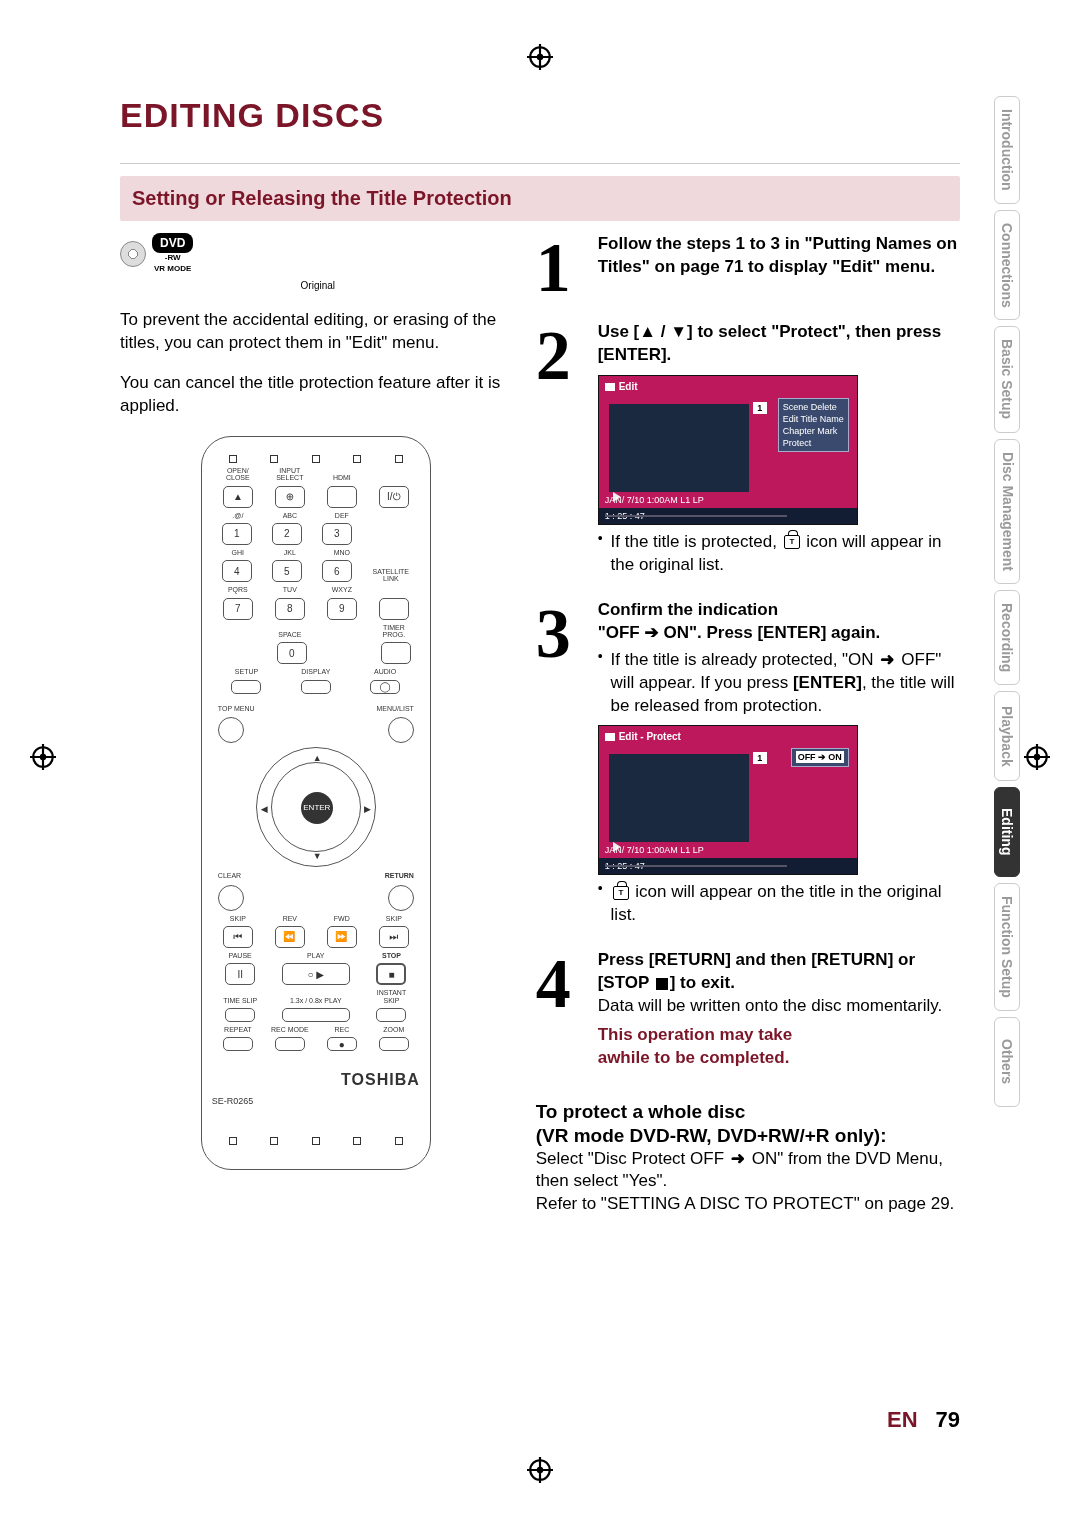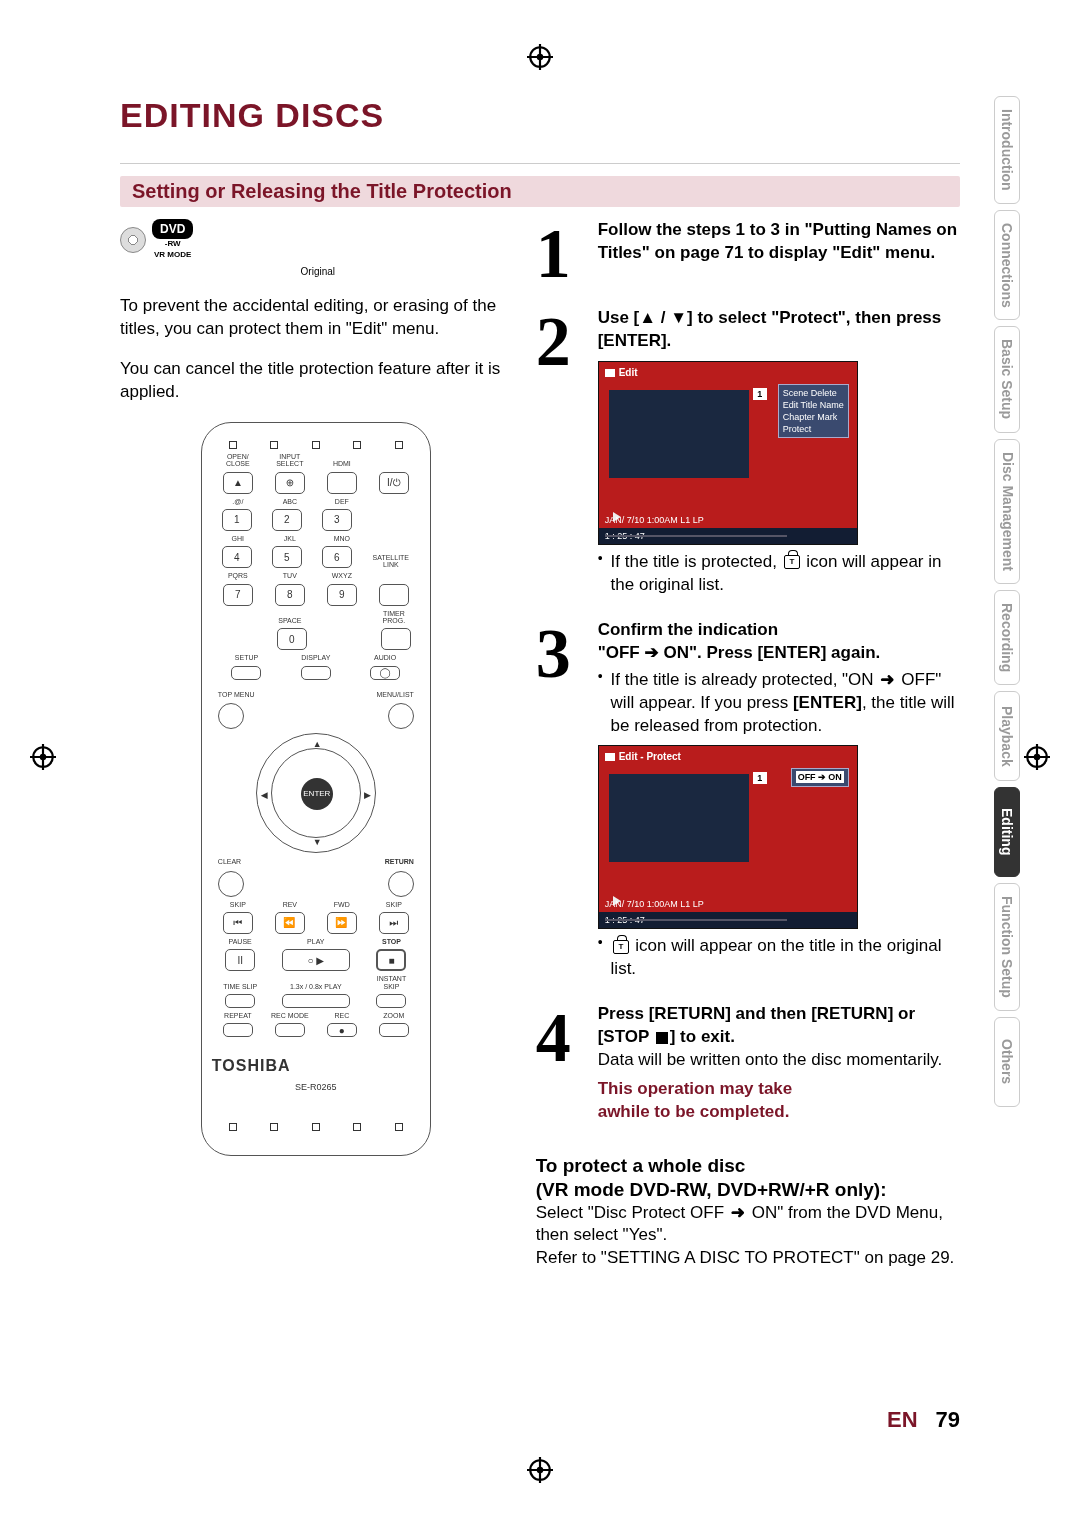--- a/index.html
+++ b/index.html
@@ -68,21 +68,21 @@
     color: var(--accent);
     font-weight:800;
     letter-spacing:1px;
     font-size:34px;
     margin:0 0 28px 0;
   }
   .section-bar {
     background:#efd9dd;
     color: var(--accent);
     font-weight:700;
-    padding:4px 12px;
+    padding:11px 12px;
     border-radius:2px;
     margin-bottom:12px;
     font-size:20px;
   }
   .two-col { display:flex; gap:24px; }
   .left { width:48%; font-size:17px; line-height:1.35; }
   .right{ width:52%; font-size:17px; line-height:1.35; }
 
   .dvd-badge {
     display:inline-block; background:#000; color:#fff; border-radius:8px;
@@ -112,37 +112,37 @@
     position:relative; width:120px; height:120px; border:1px solid #555; border-radius:50%; margin:4px auto;
   }
   .ring-big:before {
     content:""; position:absolute; inset:14px; border:1px solid #555; border-radius:50%;
   }
   .ring-big .enter {
     position:absolute; top:44px; left:44px; width:32px; height:32px; border-radius:50%;
     background:#333; color:#fff; font-size:8px; display:flex; align-items:center; justify-content:center;
   }
   .ring-big .atri { position:absolute; font-size:9px; color:#333; }
-  .brand { text-align:left; font-weight:800; letter-spacing:1px; font-size:16px; margin-top:18px; }
-  .model { text-align:center; font-size:9px; margin-top:4px; }
+  .brand { text-align:right; font-weight:800; letter-spacing:1px; font-size:16px; margin-top:18px; }
+  .model { text-align:left; font-size:9px; margin-top:4px; }
   .stop-bold { font-weight:800; }
 
   
   .step { display:flex; gap:14px; margin-bottom:18px; }
   .step-num {
     font-family: Georgia, 'Times New Roman', serif;
     font-weight:900; font-size:70px; line-height:1;
     flex:0 0 48px;
   }
   .step-body { flex:1; }
   .step-body b { font-weight:700; }
   .ui-screen {
-    background:#b91c1c; color:#fff; font-size:10px;
+    background:#be185d; color:#fff; font-size:10px;
     width:260px; margin:8px 0 6px 0;
-    border:1px solid #111; position:relative; height:184px;
+    border:1px solid #111; position:relative; height:150px;
   }
   .ui-title { position:absolute; top:4px; left:6px; font-weight:700; display:flex; gap:4px; align-items:center;}
   .ui-title .t-ic { width:10px; height:8px; background:#fff; display:inline-block; }
   .ui-menubox {
     position:absolute; top:22px; right:8px; background:#3a4a6f; border:1px solid #aac; padding:2px 4px; font-size:9px;
   }
   .ui-menubox .hl { color:#fff; font-weight:400; }
   .ui-menubox .sel { background:#fff; color:#000; font-weight:700; padding:1px 2px; }
   .ui-thumb {
     position:absolute; left:10px; top:28px; width:140px; height:88px; background:#1a2840;

